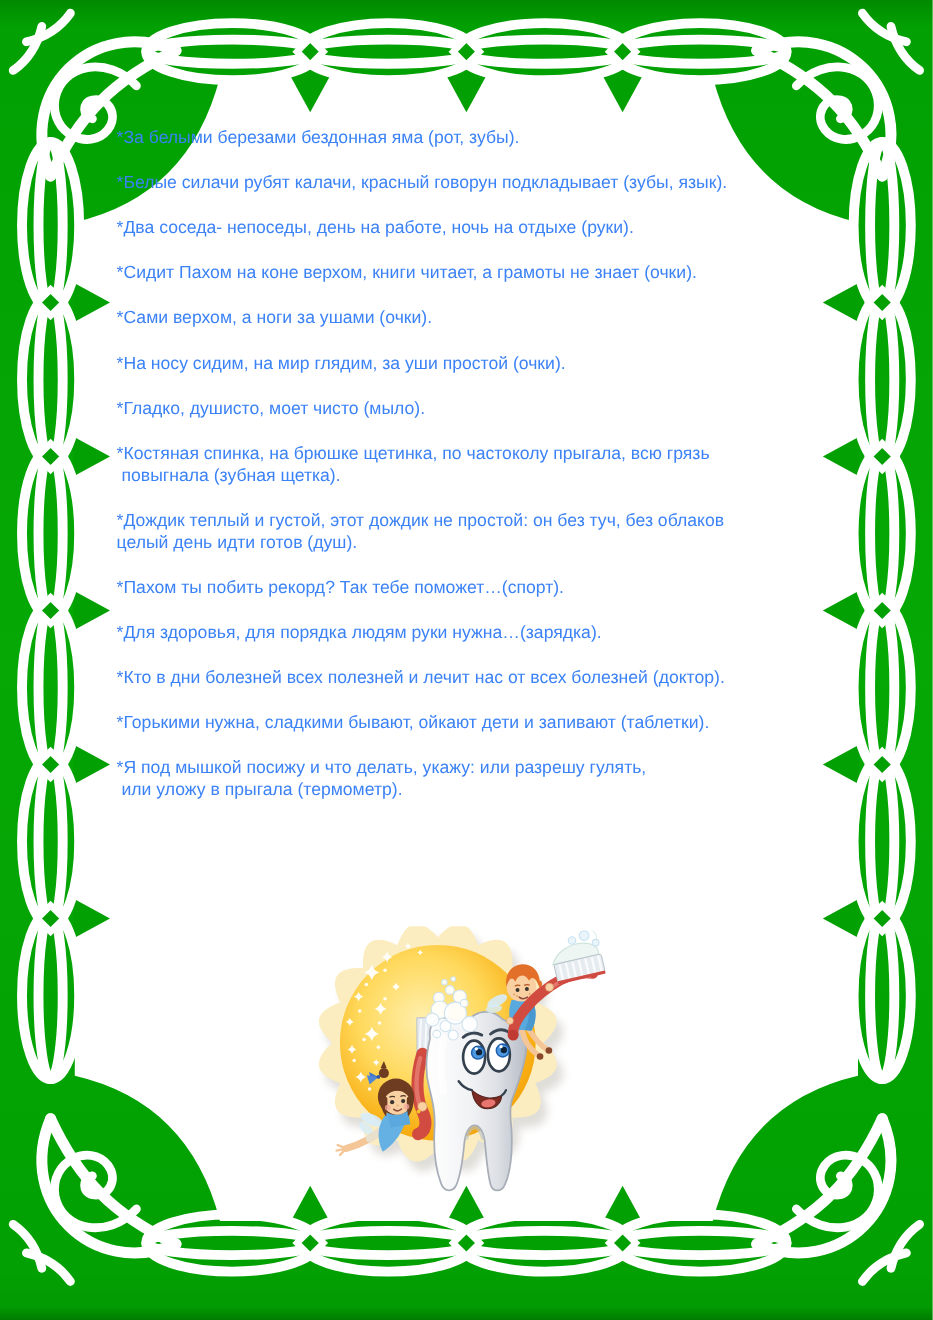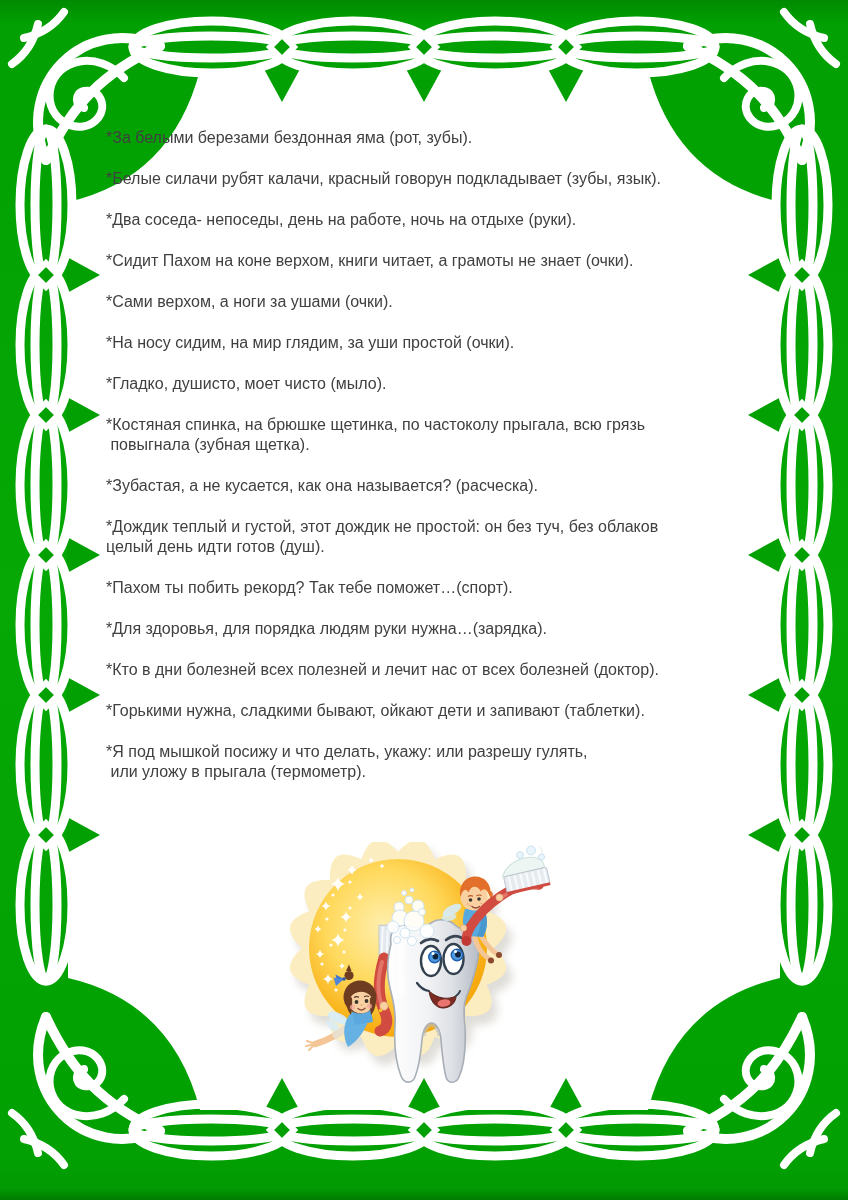--- a/index.html
+++ b/index.html
@@ -4,22 +4,22 @@
 <style>
   html,body{margin:0;padding:0;}
   body{
     width:848px;height:1200px;position:relative;overflow:hidden;
     background:#ffffff;
     font-family:"Liberation Sans","DejaVu Sans",sans-serif;
   }
   .page{position:absolute;left:0;top:0;width:848px;height:1200px;}
   #border-svg{position:absolute;left:0;top:0;width:848px;height:1200px;}
   .riddles{
-    position:absolute;left:106px;top:128px;width:684px;
-    color:#404040;font-size:16px;line-height:20px;
+    position:absolute;left:106px;top:116px;width:684px;
+    color:#3b82f6;font-size:16px;line-height:20px;
   }
   .riddles p{margin:0 0 21px 0;white-space:pre-wrap;}
   #illu{position:absolute;left:260px;top:842px;width:360px;height:256px;}
 </style>
 </head>
 <body>
 
 <div class="page">
 
   <svg id="border-svg" viewBox="0 0 848 1200">
@@ -133,21 +133,20 @@
   <div class="riddles">
     <p>*За белыми березами бездонная яма (рот, зубы).</p>
     <p>*Белые силачи рубят калачи, красный говорун подкладывает (зубы, язык).</p>
     <p>*Два соседа- непоседы, день на работе, ночь на отдыхе (руки).</p>
     <p>*Сидит Пахом на коне верхом, книги читает, а грамоты не знает (очки).</p>
     <p>*Сами верхом, а ноги за ушами (очки).</p>
     <p>*На носу сидим, на мир глядим, за уши простой (очки).</p>
     <p>*Гладко, душисто, моет чисто (мыло).</p>
     <p>*Костяная спинка, на брюшке щетинка, по частоколу прыгала, всю грязь
  повыгнала (зубная щетка).</p>
-    <p>*Зубастая, а не кусается, как она называется? (расческа).</p>
     <p>*Дождик теплый и густой, этот дождик не простой: он без туч, без облаков
 целый день идти готов (душ).</p>
     <p>*Пахом ты побить рекорд? Так тебе поможет…(спорт).</p>
     <p>*Для здоровья, для порядка людям руки нужна…(зарядка).</p>
     <p>*Кто в дни болезней всех полезней и лечит нас от всех болезней (доктор).</p>
     <p>*Горькими нужна, сладкими бывают, ойкают дети и запивают (таблетки).</p>
     <p>*Я под мышкой посижу и что делать, укажу: или разрешу гулять,
  или уложу в прыгала (термометр).</p>
   </div>
 

